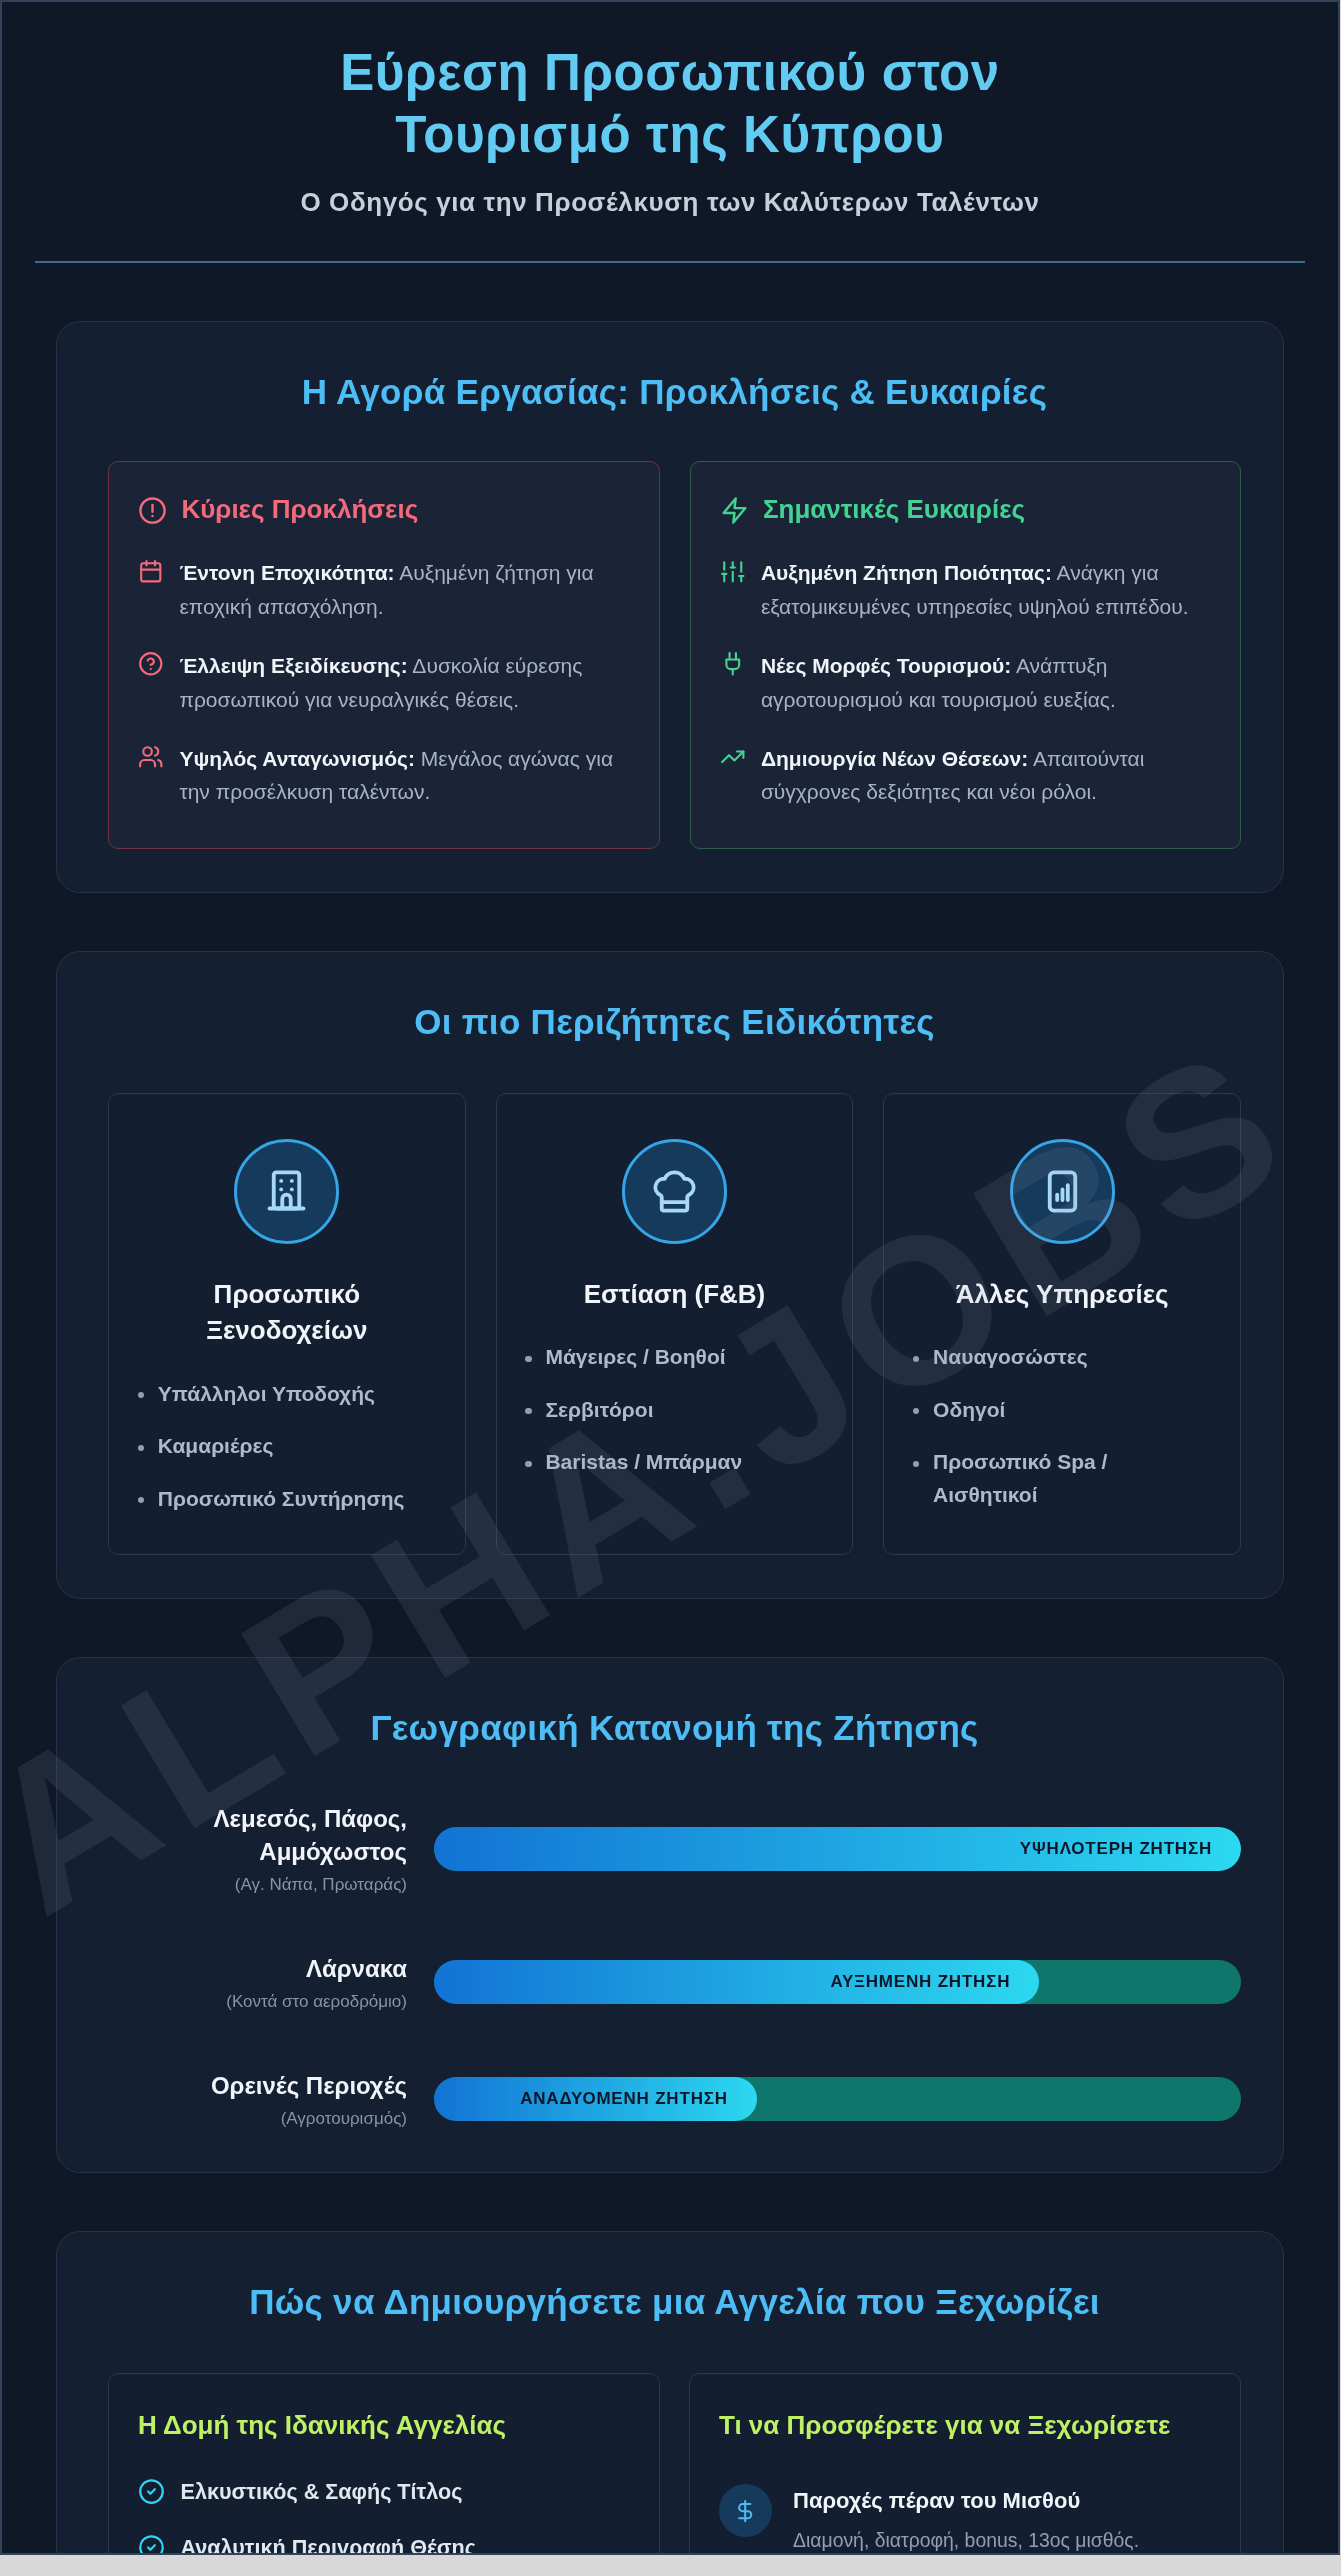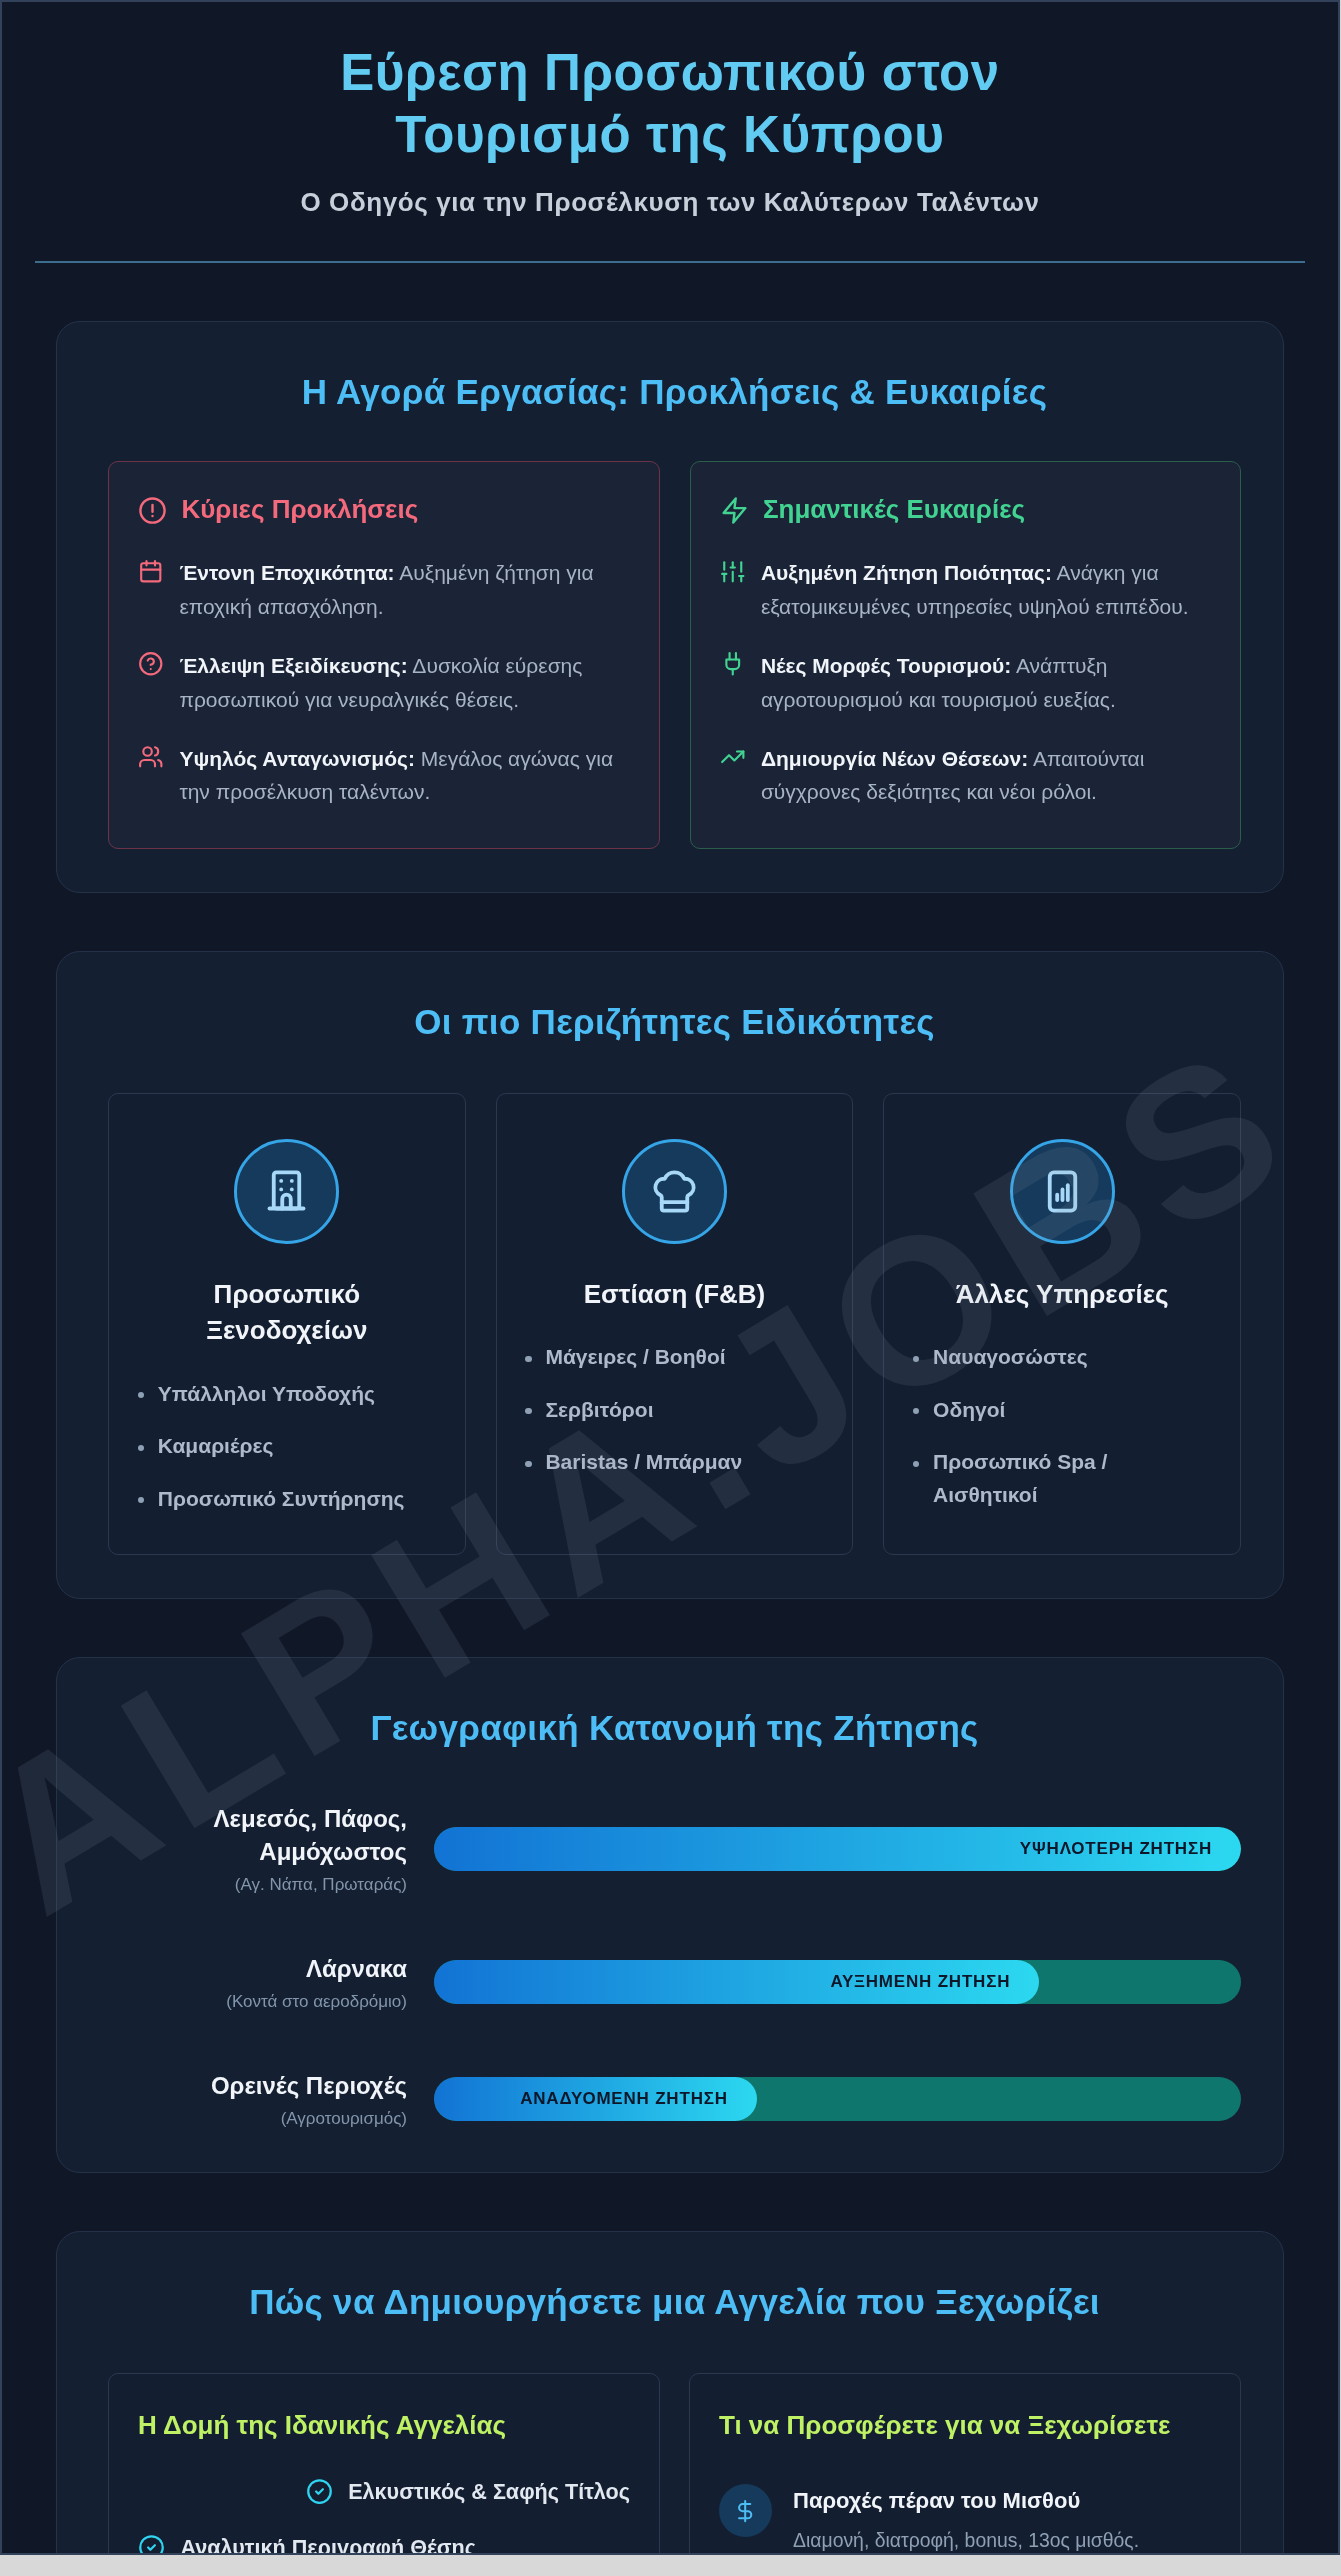--- a/index.html
+++ b/index.html
@@ -117,21 +117,21 @@
   }
   
   .ad-grid{display:grid;grid-template-columns:1fr 1fr;gap:29px;margin-top:51px;}
   .ad-card{
     background:#141e31;border:1.1px solid #2a3850;border-radius:10px;
     padding:33px 29px 37px 29px;
   }
   .ad-card-title{font-size:26px;font-weight:700;color:#bef264;margin:0;line-height:1.4;}
   .check-list{margin-top:35px;}
   .check-item{display:flex;align-items:center;gap:15.5px;margin-top:29px;}
-  .check-item:first-child{margin-top:0;justify-content:flex-end;}
+  .check-item:first-child{margin-top:0;}
   .check-icon{flex:0 0 27px;color:#2fd4f0;display:flex;}
   .check-text{font-size:21.6px;font-weight:700;color:#e2e8f0;}
   .offer-item{display:flex;gap:21px;margin-top:41px;align-items:flex-start;}
   .offer-icon{
     flex:0 0 53px;height:53px;border-radius:50%;background:#163a5b;
     display:flex;align-items:center;justify-content:center;color:#4dbdf5;
   }
   .offer-title{font-size:22px;font-weight:700;color:#f1f5f9;margin:3.3px 0 0 0;}
   .offer-desc{font-size:19.4px;color:#8fa0b5;margin-top:12.2px;line-height:1.5;}
   .offer-list{margin-top:11px;}

